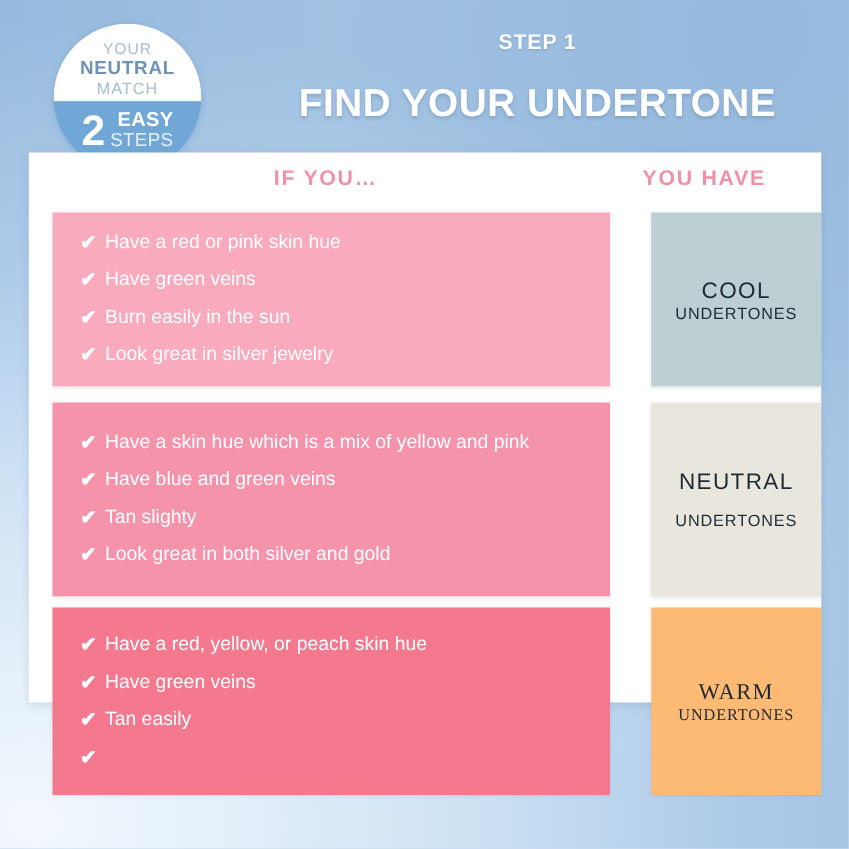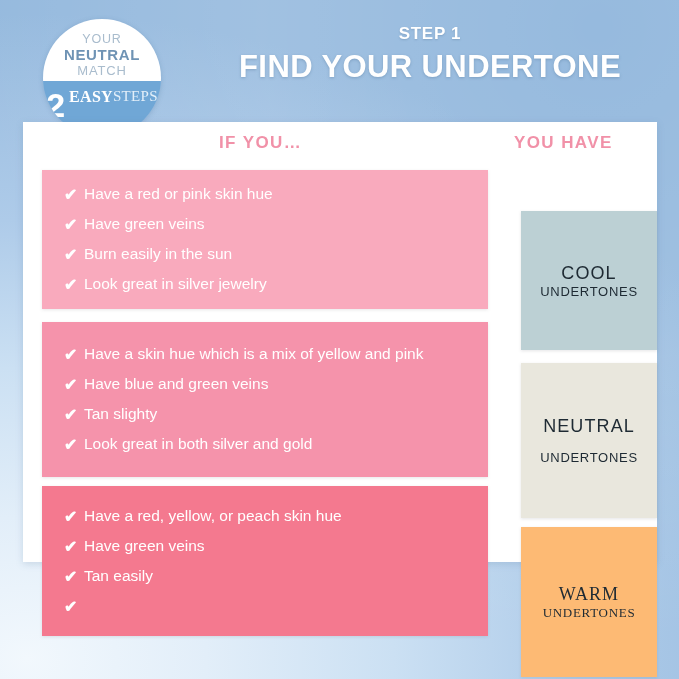--- a/index.html
+++ b/index.html
@@ -31,21 +31,21 @@
     top: 24px;
     width: 460px;
     text-align: center;
     color: #ffffff;
   }
   .step-label {
     font-size: 17px;
     font-weight: bold;
     letter-spacing: 0.7px;
     text-shadow: 0 1px 2px rgba(80,115,150,0.35);
-    margin-bottom: 5px;
+    margin-bottom: 21px;
   }
   .main-title {
     font-size: 31px;
     font-weight: bold;
     letter-spacing: 0.4px;
     text-shadow: 0 1px 3px rgba(80,115,150,0.40);
     white-space: nowrap;
   }
 
   
@@ -88,21 +88,21 @@
   .b-your   { font-size: 12.5px; color: #a9bccd; letter-spacing: 0.8px; line-height: 14px; }
   .b-perfect{ font-size: 15px; font-weight: bold; color: #6f93b4; letter-spacing: 0.6px; line-height: 17px; }
   .b-match  { font-size: 13px; color: #a9bccd; letter-spacing: 0.8px; line-height: 15px; }
   .b-two {
     font-size: 34px;
     font-weight: bold;
     color: #ffffff;
     line-height: 38px;
     margin-right: 4px;
   }
-  .b-easysteps { display: flex; padding-top: 2px; font-family: Liberation Serif, serif; }
+  .b-easysteps { display: flex; flex-direction: column; padding-top: 2px; }
   .b-easy  { font-size: 16px; font-weight: bold; color: #ffffff; line-height: 17px; letter-spacing: 0.3px; }
   .b-steps { font-size: 15px; color: #e3eff9; line-height: 16px; letter-spacing: 0.3px; }
 
   
   .card {
     position: absolute;
     left: 23px;
     top: 122px;
     width: 634px;
     height: 440px;
@@ -175,21 +175,20 @@
   .swatch {
     position: absolute;
     right: 0; top: 0;
     width: 136px;
     height: 100%;
     display: flex;
     flex-direction: column;
     align-items: center;
     justify-content: center;
     box-shadow: 0 1px 3px rgba(120,120,130,0.20);
-    margin-top: 41px;
   }
   .swatch-name {
     font-size: 18px;
     color: #1e2a33;
     letter-spacing: 1.1px;
     line-height: 22px;
   }
   .swatch-sub {
     font-size: 13px;
     color: #1e2a33;

